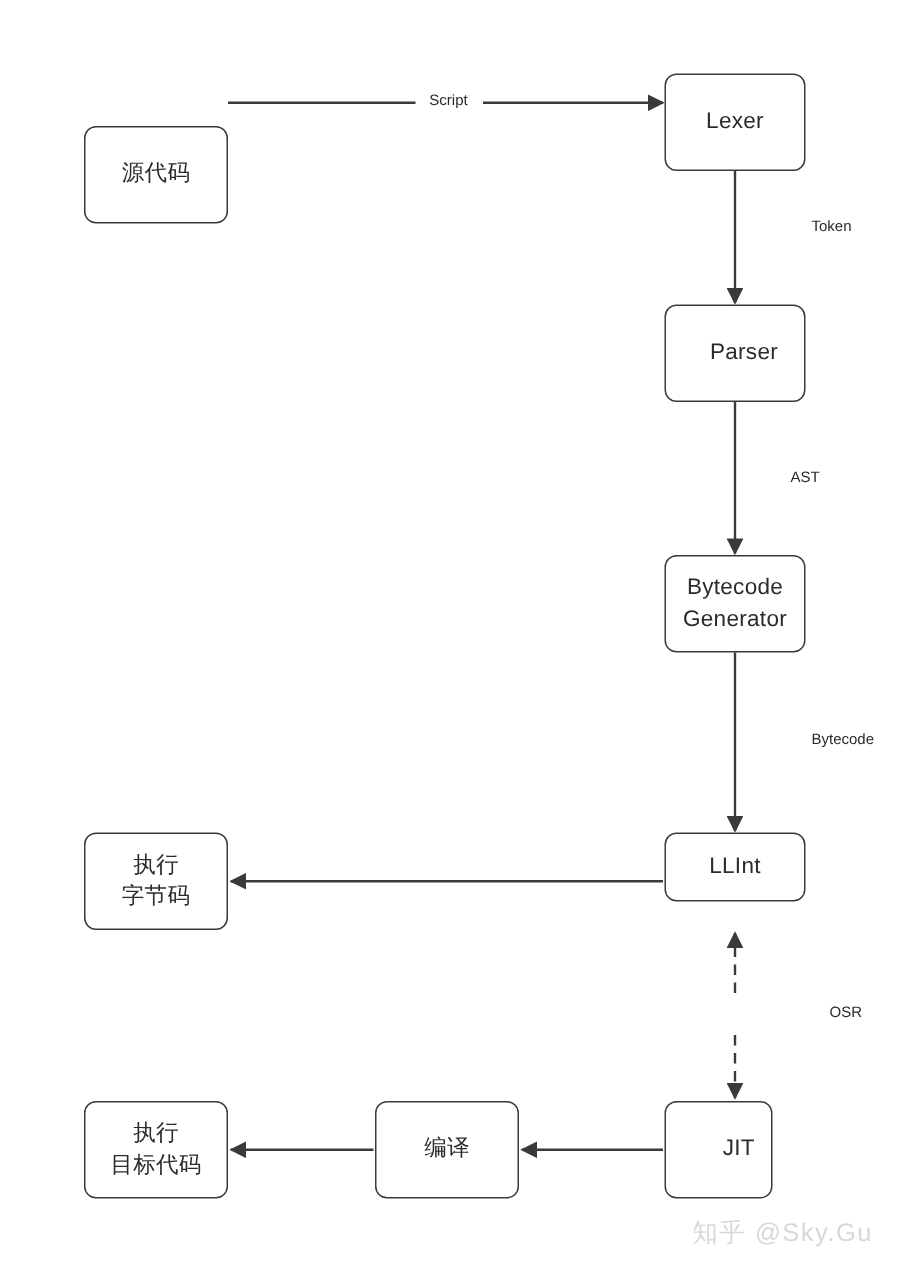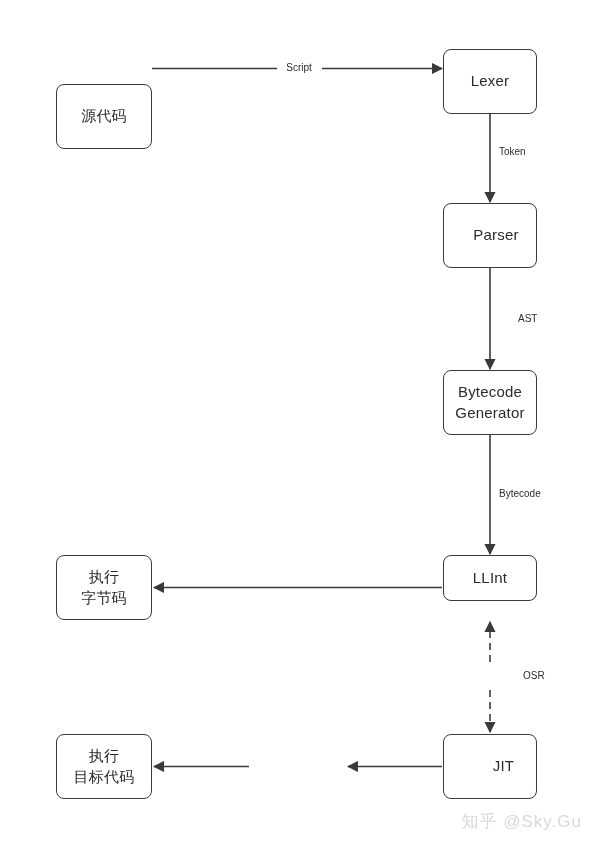--- a/index.html
+++ b/index.html
@@ -55,20 +55,21 @@
     line-height: 1;
     padding: 2px 3px;
     white-space: nowrap;
     z-index: 3;
   }
   .edge-label.centered {
     transform: translate(-50%, -50%);
   }
   .edge-label.left-anchor {
     transform: translateY(-50%);
+    margin-left: 42px;
   }
   .watermark {
     position: absolute;
     right: 18px;
     bottom: 10px;
     color: #d8d8d8;
     font-size: 17px;
     letter-spacing: 1px;
     user-select: none;
     z-index: 4;
@@ -144,35 +145,38 @@
 
   <div class="node" style="left:443px; top:555px; width:94px;  height:46px;">
     <span class="node-label">LLInt</span>
   </div>
 
   <div class="node" style="left:56px;  top:555px; width:96px;  height:65px;">
     <span class="node-label">执行
 字节码</span>
   </div>
 
-  <div class="node" style="left:443px; top:734px; width:94px;  height:65px;padding-left:27px;">
+  <div class="node" style="left:443px; top:734px; width:72px;  height:65px;padding-left:27px;">
     <span class="node-label">JIT</span>
   </div>
 
+  <div class="node" style="left:250px; top:734px; width:96px;  height:65px;">
+    <span class="node-label">编译</span>
+  </div>
 
   <div class="node" style="left:56px;  top:734px; width:96px;  height:65px;">
     <span class="node-label">执行
 目标代码</span>
   </div>
 
   <div class="edge-label centered" style="left:299px; top:68px;">Script</div>
 
   <div class="edge-label left-anchor" style="left:496px; top:152px;">Token</div>
 
-  <div class="edge-label left-anchor" style="left:515px; top:319px;">AST</div>
+  <div class="edge-label left-anchor" style="left:482px; top:319px;">AST</div>
 
   <div class="edge-label left-anchor" style="left:496px; top:494px;">Bytecode</div>
 
-  <div class="edge-label left-anchor" style="left:520px; top:676px;">OSR</div>
+  <div class="edge-label left-anchor" style="left:508px; top:676px;">OSR</div>
 
   <div class="watermark">知乎 @Sky.Gu</div>
 
 </div>
 
 </body></html>

